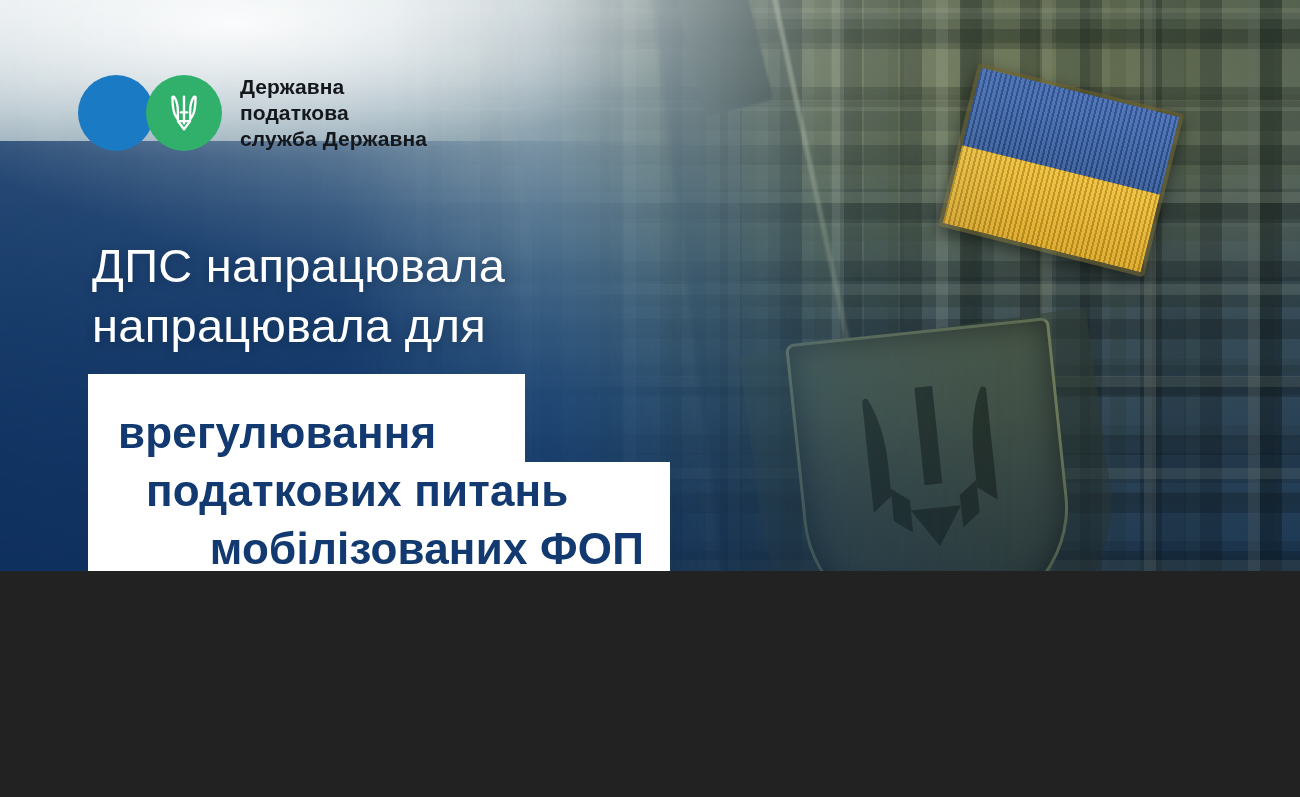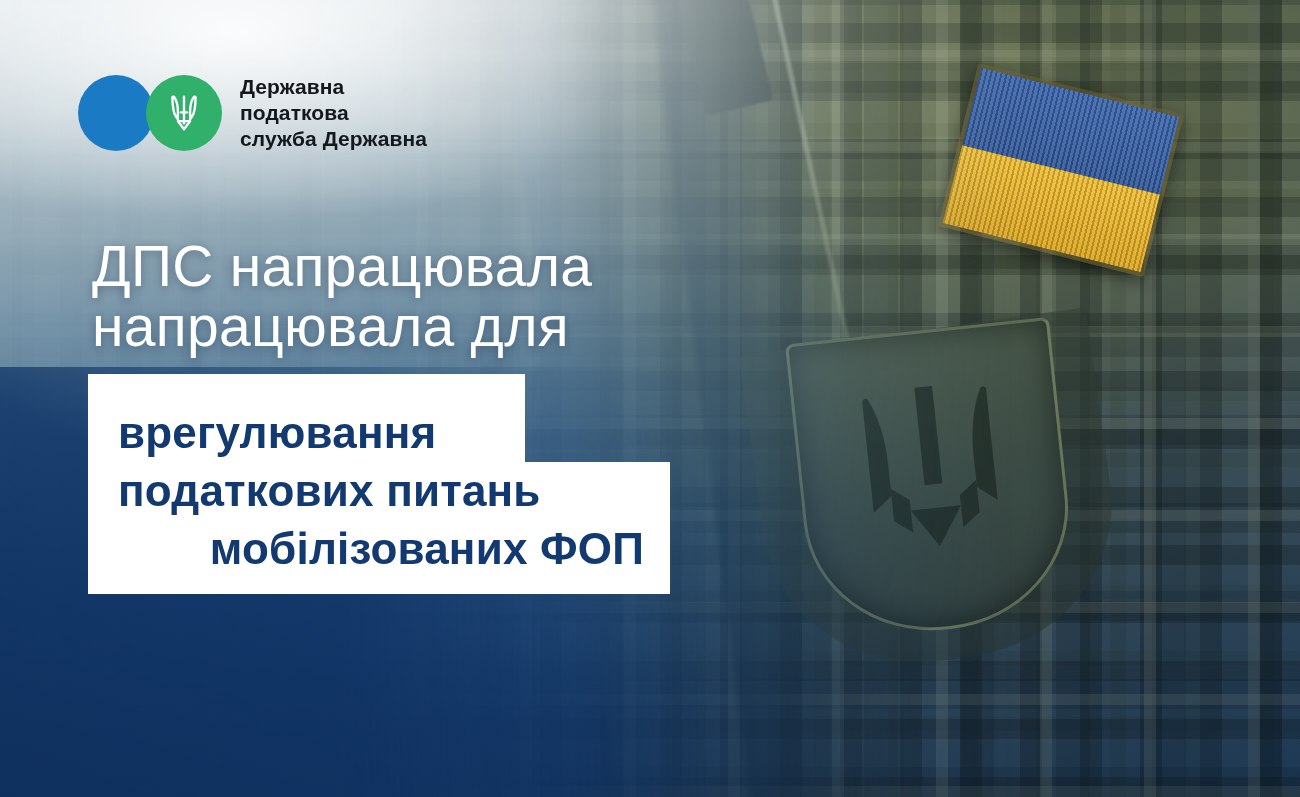--- a/index.html
+++ b/index.html
@@ -1,21 +1,21 @@
 <!DOCTYPE html>
 <html lang="uk"><head>
 <meta charset="utf-8">
 <title>ДПС напрацювала пропозиції</title>
 <style>
   html,body{margin:0;padding:0;background:#222;}
   *{box-sizing:border-box;}
 
   .canvas{
     position:relative;
-    width:1300px;height:797px;
+    width:1300px;height:571px;
     overflow:hidden;
     font-family:"Liberation Sans","DejaVu Sans",sans-serif;
     background:#17406e;
   }
 
   
   .photo{
     position:absolute;inset:0;
     background:
       radial-gradient(120% 90% at 78% 8%, rgba(150,155,110,.55) 0%, rgba(120,128,96,0) 55%),
@@ -134,37 +134,37 @@
   .dot-green svg{display:block;}
   .logo-text{
     margin-left:18px;color:#14181c;font-weight:bold;font-size:21px;line-height:26px;
     letter-spacing:.1px;white-space:nowrap;
   }
   .logo-text div{display:block;}
 
   
   .head-white{
     position:absolute;left:92px;top:236px;
-    color:#ffffff;font-size:57px;line-height:60px;font-weight:400;
+    color:#ffffff;font-size:47px;line-height:60px;font-weight:400;
     letter-spacing:.3px;white-space:nowrap;
     text-shadow:0 2px 10px rgba(10,30,60,.35);
   }
   .head-white div{display:block;}
 
   .hl-wrap{position:absolute;left:88px;top:374px;}
   .hl-row{
     background:#ffffff;
     color:#123a70;
     font-size:44px;line-height:58px;font-weight:bold;letter-spacing:.2px;
     white-space:nowrap;display:block;width:max-content;
   }
   .hl-row .pad{display:block;padding:0 26px 0 30px;}
   .hl-row.r1{padding-top:30px;}
   .hl-row.r3{padding-bottom:16px;text-align:right;}
-  .hl-row.r2,.hl-row.r3{min-width:582px;}
+  .hl-row.r2,.hl-row.r3{min-width:582px;padding-left:28px;}
   .hl-row.r1{min-width:437px;}
 </style>
 </head>
 <body>
 
 <div class="canvas">
 
   <div class="photo">
     <div class="camo"></div>
     <div class="camo2"></div>

